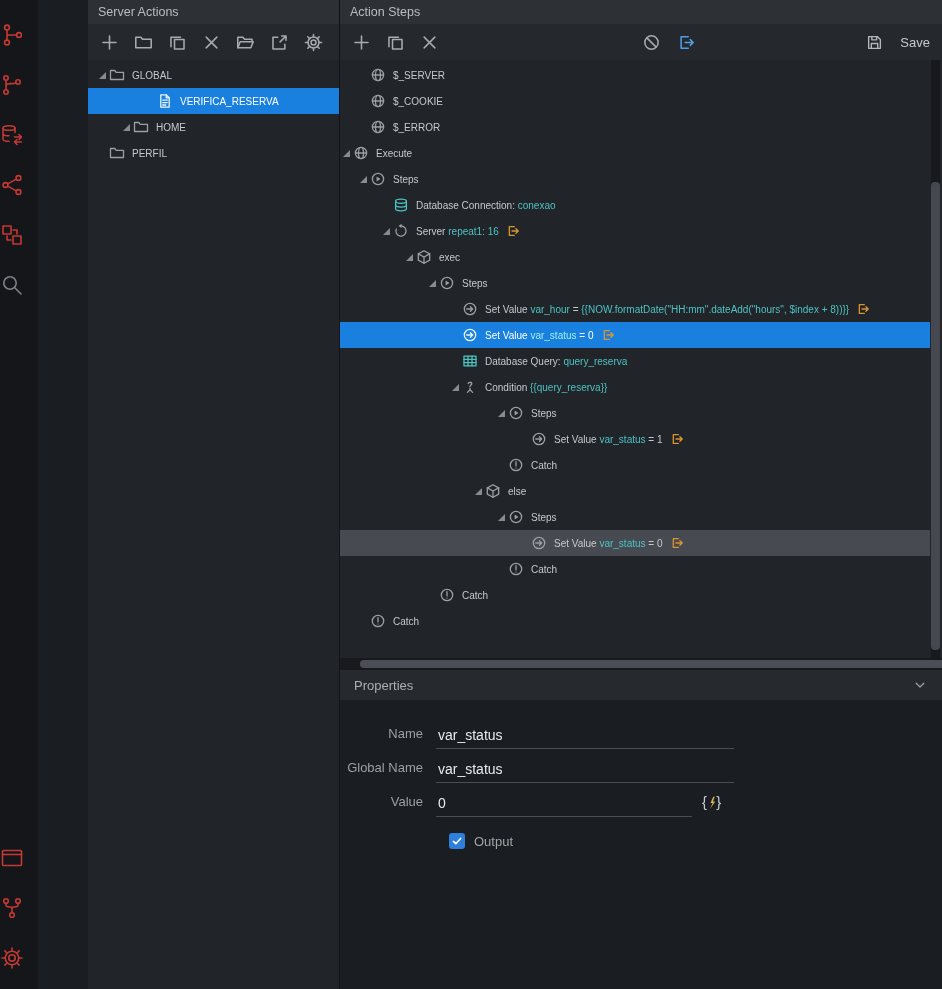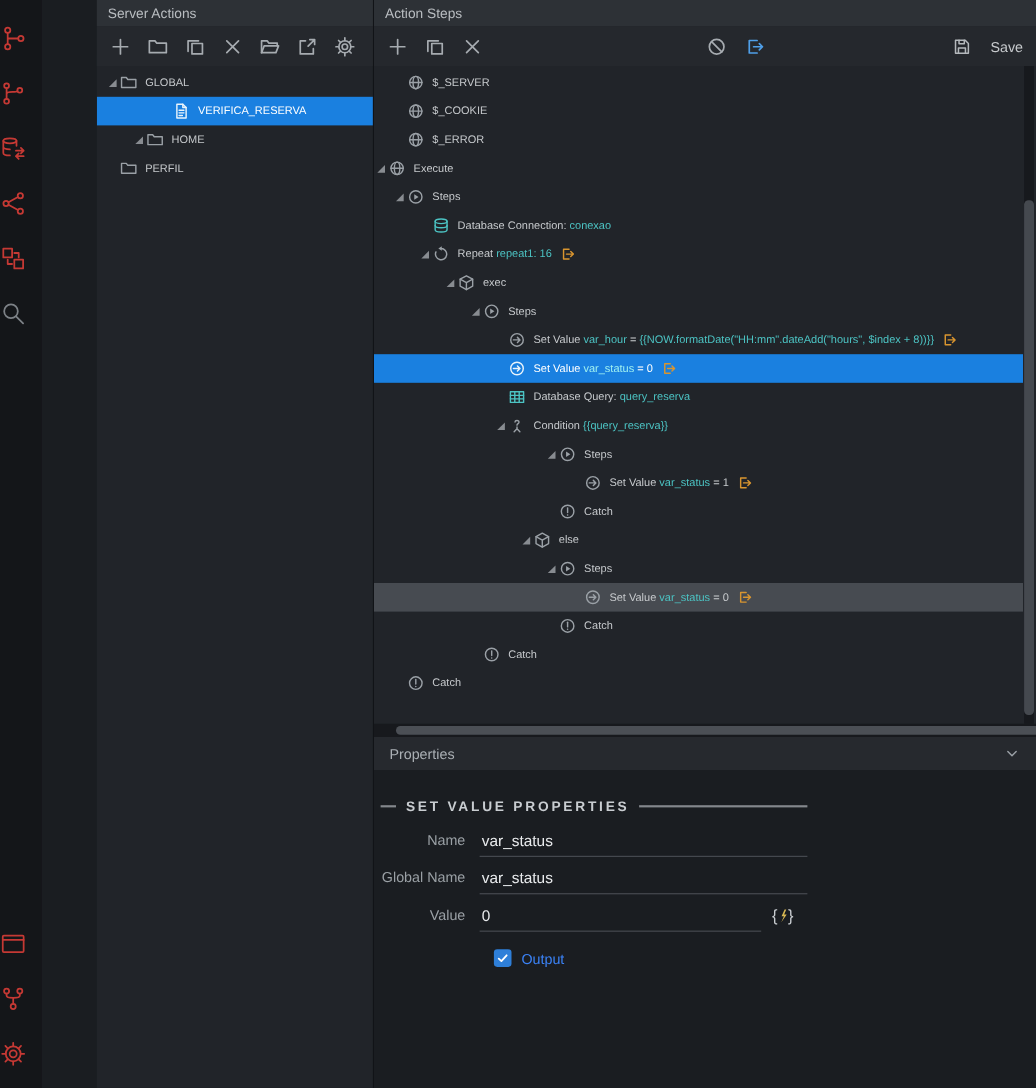--- a/index.html
+++ b/index.html
@@ -62,21 +62,21 @@
   .frow{display:flex;margin-bottom:11px}
   .flabel{width:90px;flex:0 0 90px;text-align:right;padding-right:13px;color:#9aa0a5;font-size:13px;padding-bottom:5px}
   .fvalbox{flex:1;border-bottom:1px solid #4a4e54;padding:0 2px 4px 2px;min-height:22px}
   .fvalbox.short{flex:0 0 256px}
   .fval{color:#e9ebed;font-size:14px}
   .bind-ic{width:24px;height:17px;margin-left:8px;margin-bottom:3px;cursor:pointer;display:block}
   .bind-ic svg{width:100%;height:100%;display:block}
   .out-row{display:flex;align-items:center;gap:9px;margin-left:103px;margin-top:16px}
   .checkbox{width:16px;height:16px;background:#2e7fd9;border-radius:3px;display:flex;align-items:center;justify-content:center;cursor:pointer}
   .checkbox svg{width:12px;height:12px;display:block}
-  .out-label{color:#3b82f6;font-size:13px}
+  .out-label{color:#a3a3a3;font-size:13px}
 </style>
 </head>
 <body>
 
 <div class="app">
   <nav class="rail" id="rail">
       <div class="slot">
         <span class="ricon">
           <svg viewBox="0 0 24 24" fill="none" stroke="currentColor" stroke-width="1.6" stroke-linecap="round" stroke-linejoin="round">
             <circle cx="7" cy="4.5" r="2.4"></circle>
@@ -412,21 +412,21 @@
                 <span class="indent" style="width: 40px;"></span>
                 <span class="arrow">
                   <i class="tri"></i>
                 </span>
                 <span class="ticon c-gray">
                   <svg viewBox="0 0 16 16" fill="none" stroke="currentColor" stroke-width="1.3" stroke-linecap="round" stroke-linejoin="round">
                     <path d="M3.3 6 A5.1 5.1 0 1 0 8 2.9"></path>
                     <path d="M8.6 0.8 L5.5 2.9 L8.6 5 Z" fill="currentColor" stroke="none"></path>
                   </svg>
                 </span>
-                <span class="lab"><span class="p">Repeat </span><span class="v">repeat1: 16</span></span>
+                <span class="lab"><span class="p">Server </span><span class="v">repeat1: 16</span></span>
                 <span class="out">
                   <svg viewBox="0 0 16 16" fill="none" stroke="currentColor" stroke-width="1.5" stroke-linecap="round" stroke-linejoin="round">
                     <path d="M9.5 3 H3.8 V13 H9.5"></path>
                     <path d="M6.8 8 H13.8 M11.3 5.4 L14 8 L11.3 10.6"></path>
                   </svg>
                 </span>
               </div>
               <div class="trow">
                 <span class="indent" style="width: 63px;"></span>
                 <span class="arrow">
@@ -643,25 +643,20 @@
         <div class="props-header">
           <span>Properties</span>
           <span class="icwrap ticon16" id="props-chevron">
               <svg viewBox="0 0 16 16" fill="none" stroke="currentColor" stroke-width="1.3" stroke-linecap="round" stroke-linejoin="round">
                 <path d="M4.2 6.2 L8 10 L11.8 6.2"></path>
               </svg>
             </span>
         </div>
         <div class="props-body">
           <div class="props-form">
-            <div class="sect">
-              <span class="sect-line l"></span>
-              <span class="sect-title">SET VALUE PROPERTIES</span>
-              <span class="sect-line r"></span>
-            </div>
             <div id="fields">
                 <div class="frow">
                   <label class="flabel">Name</label>
                   <div class="fvalbox"><span class="fval">var_status</span></div>
                 </div>
                 <div class="frow">
                   <label class="flabel">Global Name</label>
                   <div class="fvalbox"><span class="fval">var_status</span></div>
                 </div>
                 <div class="frow">

